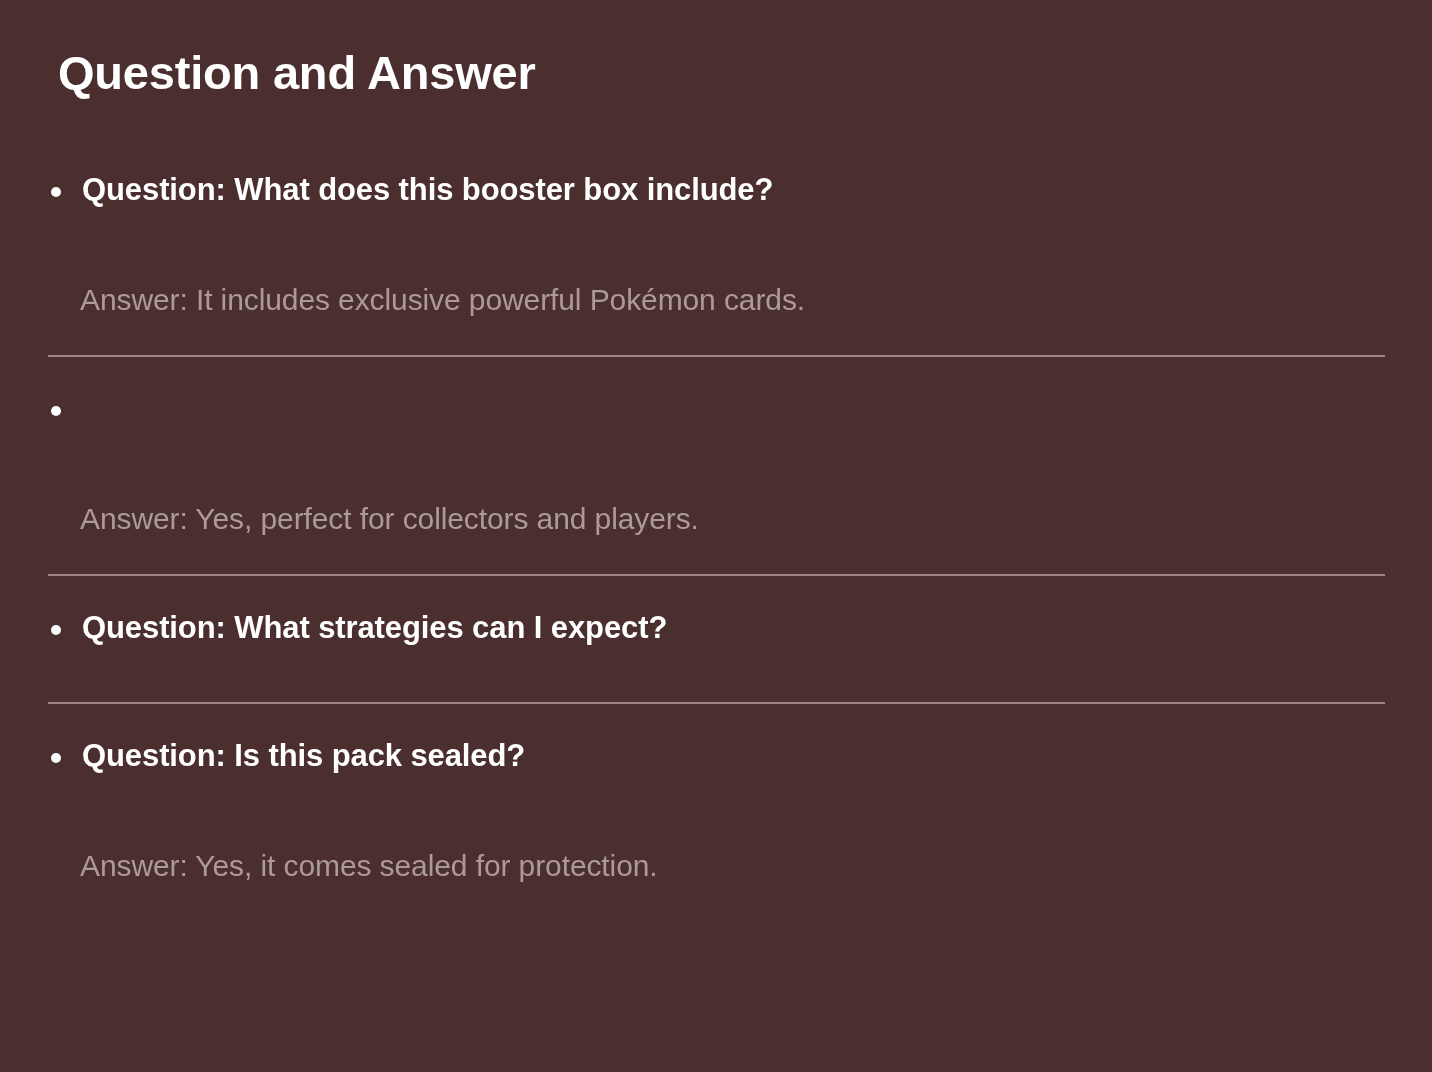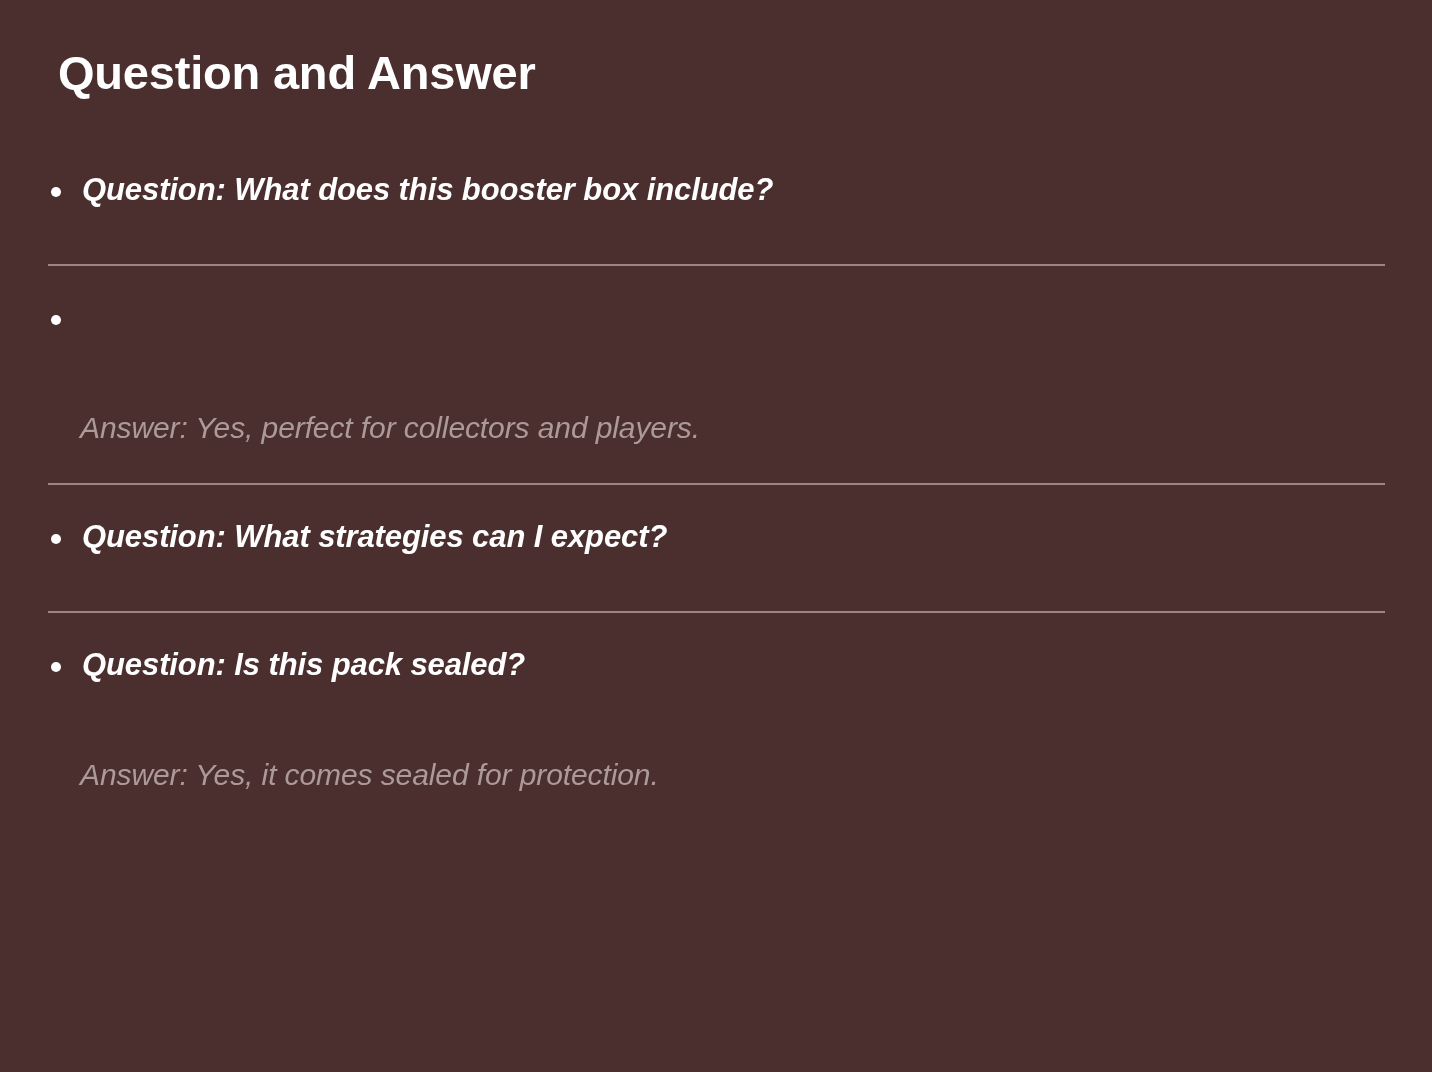--- a/index.html
+++ b/index.html
@@ -36,21 +36,20 @@
   }
 
   .qa-list {
     position: absolute;
     left: 0;
     top: 170px;
     width: 1432px;
     list-style: none;
     margin: 0;
     padding: 0;
-    font-style: italic;
   }
 
   .qa-item {
     position: relative;
     padding: 0;
     margin: 0;
   }
 
   .qa-question-row {
     position: relative;
@@ -109,20 +108,21 @@
 
   <h1 class="qa-title">Question and Answer</h1>
 
   <ul class="qa-list">
 
     <li class="qa-item">
       <div class="qa-question-row">
         <span class="qa-bullet"></span>
         <span class="qa-question">Question: What does this booster box include?</span>
       </div>
+      <span class="qa-answer">Answer: It includes exclusive powerful Pokémon cards.</span>
       <hr class="qa-divider">
       <div class="qa-item-spacer"></div>
     </li>
 
     <li class="qa-item">
       <div class="qa-question-row">
         <span class="qa-bullet"></span>
       </div>
       <span class="qa-answer">Answer: Yes, perfect for collectors and players.</span>
       <hr class="qa-divider">

